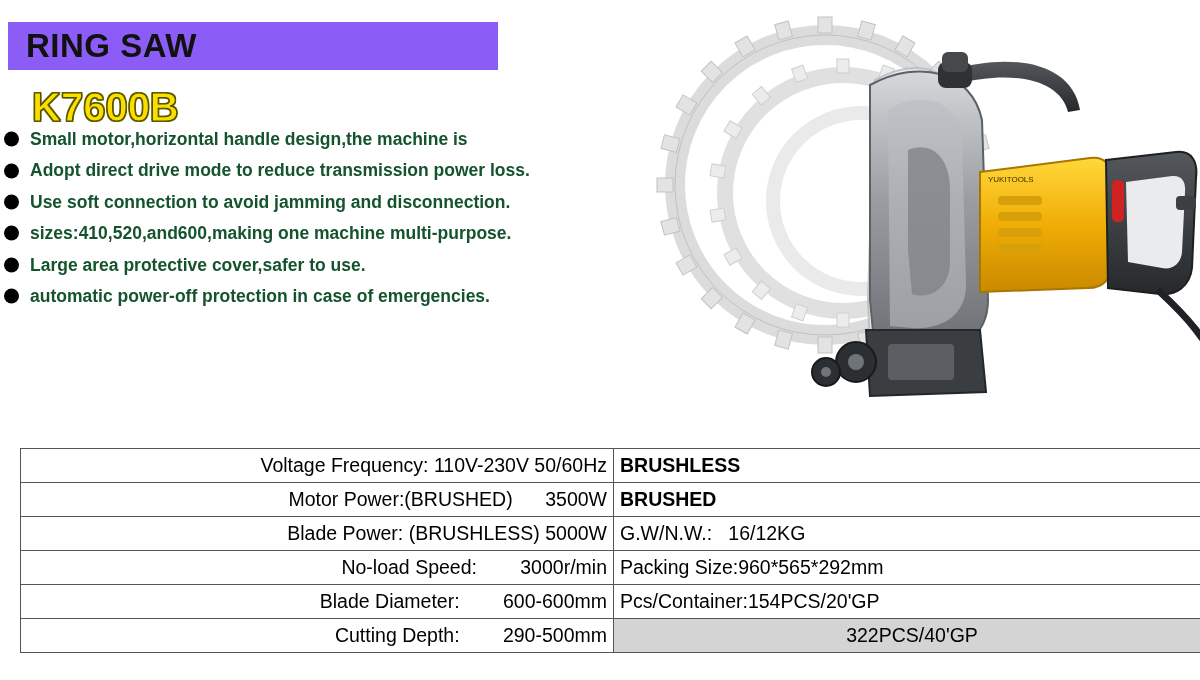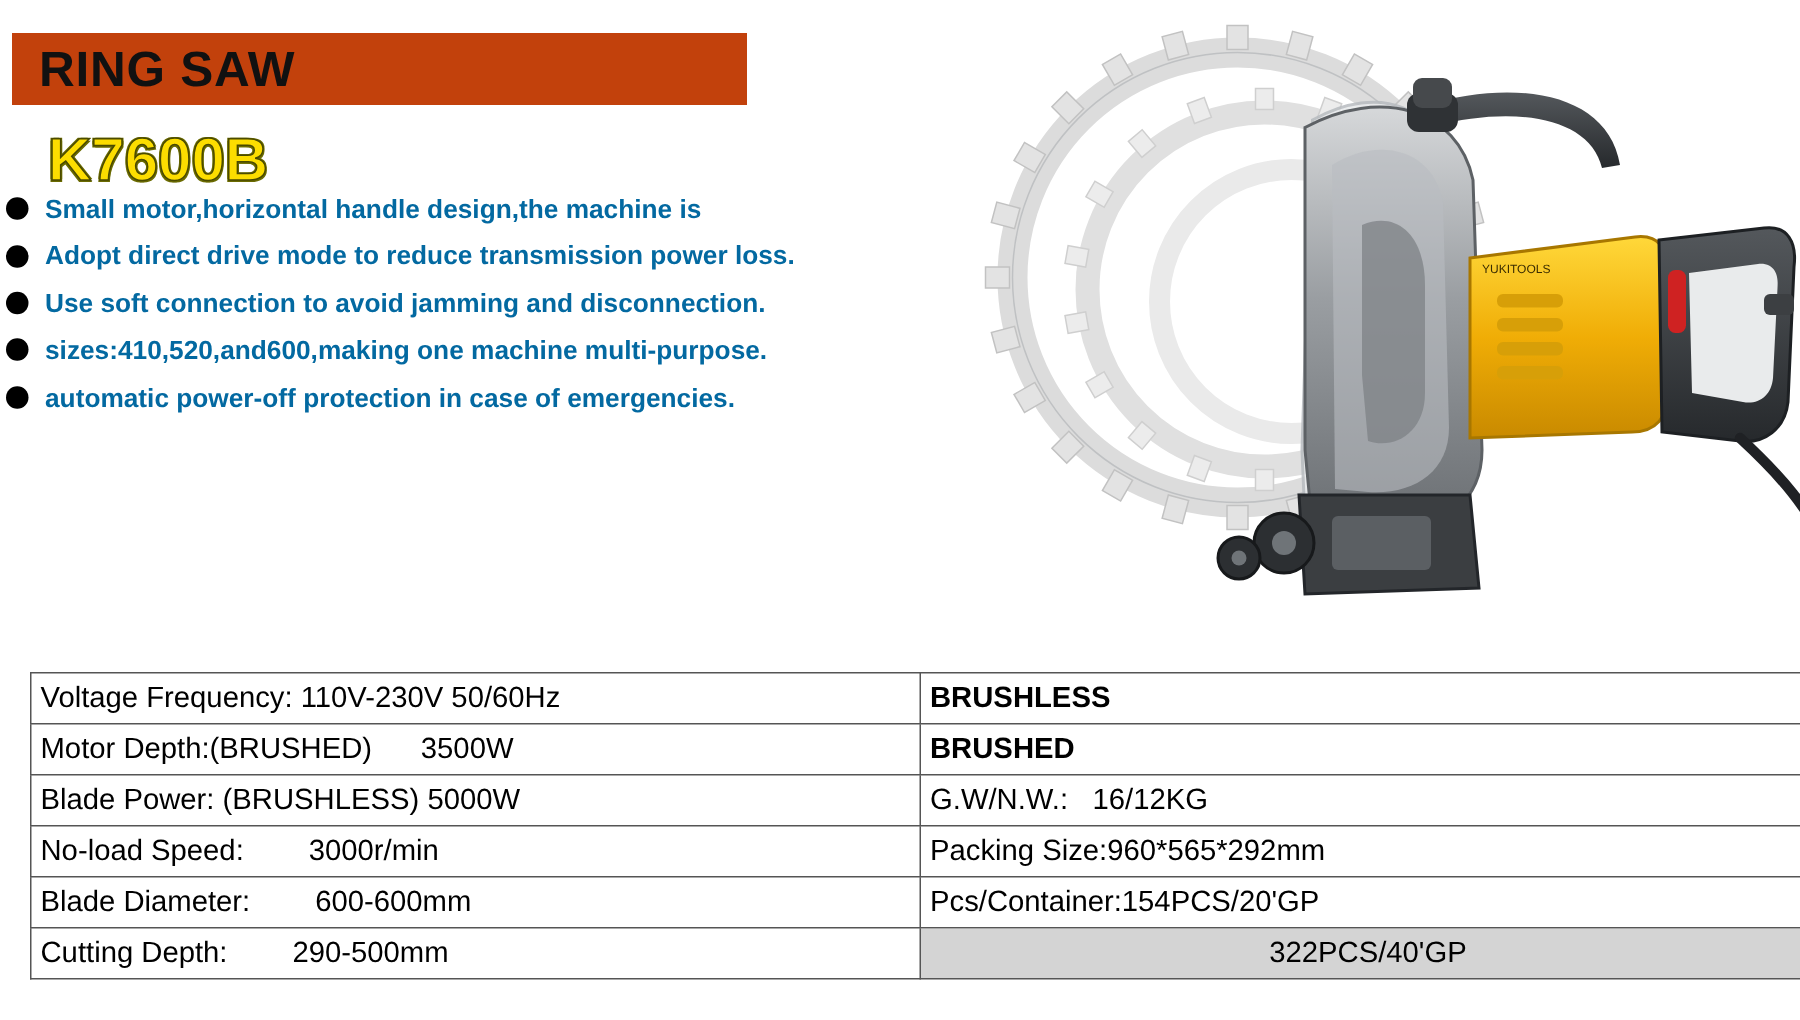--- a/index.html
+++ b/index.html
@@ -16,21 +16,21 @@
     color: #000;
   }
 
   
   #title-banner {
     position: absolute;
     left: 8px;
     top: 22px;
     width: 490px;
     height: 48px;
-    background: #c2410c;
+    background: #8b5cf6;
     display: flex;
     align-items: center;
   }
   #title-banner .title-text {
     font-size: 33px;
     font-weight: bold;
     letter-spacing: 0.5px;
     color: #111;
     padding-left: 18px;
   }
@@ -58,21 +58,21 @@
     top: 128px;
     width: 700px;
   }
   .feature {
     position: relative;
     padding-left: 30px;
     margin-bottom: 9px;
     font-size: 17.5px;
     font-weight: bold;
     line-height: 1.28;
-    color: #0369a1;
+    color: #14532d;
   }
   .feature .bullet {
     position: absolute;
     left: 4px;
     top: 50%;
     transform: translateY(-50%);
     width: 15px;
     height: 15px;
     background: #000;
     border-radius: 50%;
@@ -94,21 +94,21 @@
   #spec-table td {
     border: 1px solid #555;
     height: 33px;
     padding: 0 6px;
     font-size: 19.5px;
     color: #000;
     vertical-align: middle;
     white-space: pre;
     overflow: hidden;
   }
-  #spec-table td.left-col { width: 580px; }
+  #spec-table td.left-col { width: 580px; text-align: right; }
   #spec-table td.right-col { width: 584px; }
   .cell-brushless {
     color: #e8192c;
     font-weight: bold;
   }
   .cell-brushed {
     font-weight: bold;
   }
   .cell-center {
     text-align: center;
@@ -145,20 +145,24 @@
     <span class="bullet"></span>
     <span class="line">Adopt direct drive mode to reduce transmission power loss.</span>
   </div>
   <div class="feature">
     <span class="bullet"></span>
     <span class="line">Use soft connection to avoid jamming and disconnection.</span>
   </div>
   <div class="feature">
     <span class="bullet"></span>
     <span class="line">sizes:410,520,and600,making one machine multi-purpose.</span>
+  </div>
+  <div class="feature">
+    <span class="bullet"></span>
+    <span class="line">Large area protective cover,safer to use.</span>
   </div>
   <div class="feature">
     <span class="bullet"></span>
     <span class="line">automatic power-off protection in case of emergencies.</span>
   </div>
 </div>
 
 <div id="product-image">
   <svg width="580" height="450" viewBox="0 0 580 450" xmlns="http://www.w3.org/2000/svg">
     <defs>
@@ -290,21 +294,21 @@
   </svg>
 </div>
 
 <table id="spec-table">
   <tbody>
     <tr>
       <td class="left-col">Voltage Frequency: 110V-230V 50/60Hz</td>
       <td class="right-col cell-brushless">BRUSHLESS</td>
     </tr>
     <tr>
-      <td class="left-col">Motor Depth:(BRUSHED)      3500W</td>
+      <td class="left-col">Motor Power:(BRUSHED)      3500W</td>
       <td class="right-col cell-brushed">BRUSHED</td>
     </tr>
     <tr>
       <td class="left-col">Blade Power: (BRUSHLESS) 5000W</td>
       <td class="right-col">G.W/N.W.:   16/12KG</td>
     </tr>
     <tr>
       <td class="left-col">No-load Speed:        3000r/min</td>
       <td class="right-col">Packing Size:960*565*292mm</td>
     </tr>

